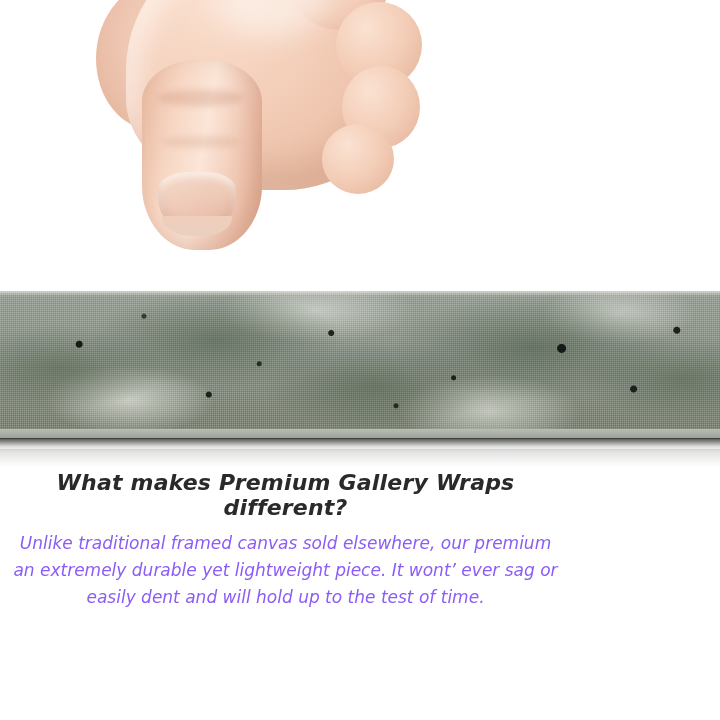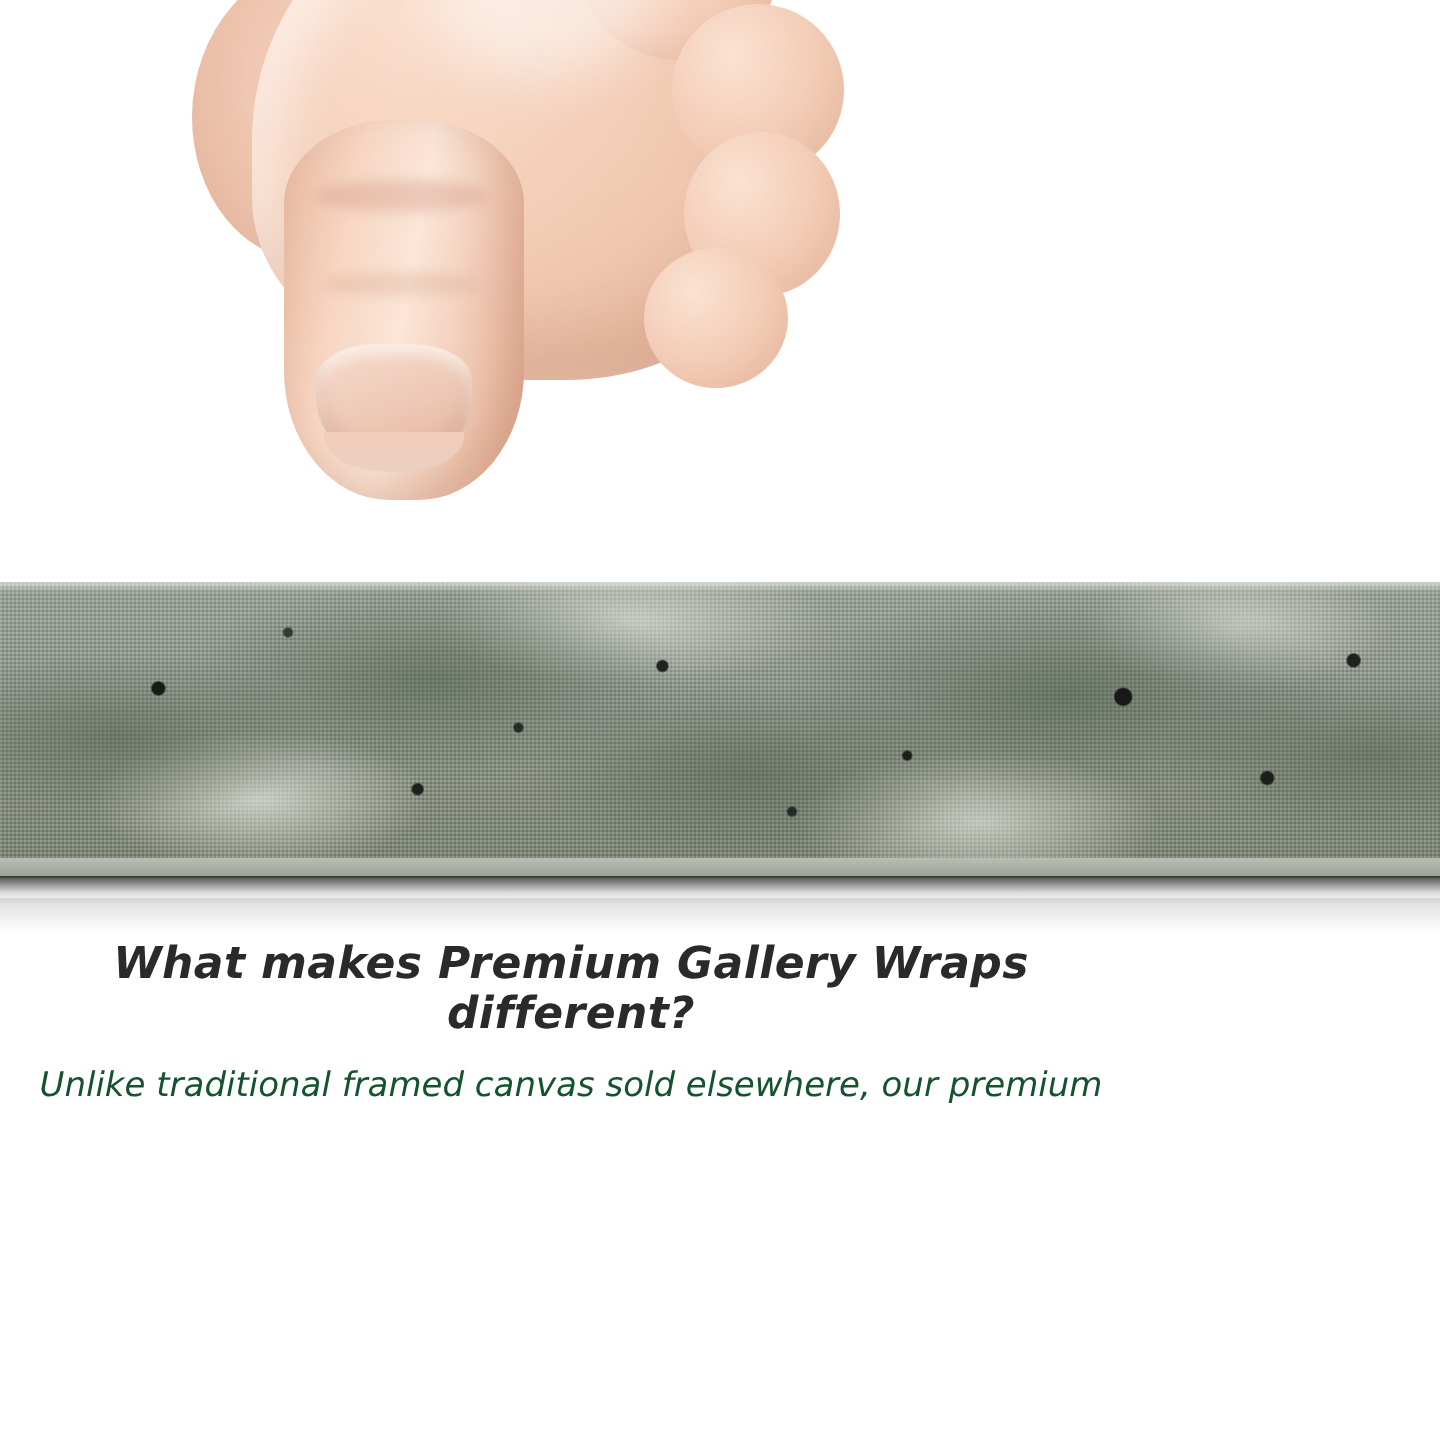--- a/index.html
+++ b/index.html
@@ -219,21 +219,21 @@
     font-style: italic;
     font-weight: 600;
     letter-spacing: 0.2px;
     margin: 0 0 10px 0;
     color: #2a2a2a;
   }
   .body-line {
     font-size: 17px;
     font-style: italic;
     line-height: 27px;
-    color: #14532d;
+    color: #8b5cf6;
     margin: 0;
   }
 </style>
 </head>
 <body>
 
 <div class="scene">
 
   <div class="top-area">
     <div class="hand">
@@ -257,15 +257,17 @@
       <div class="band-top-edge"></div>
     </div>
     <div class="band-bevel"></div>
     <div class="band-shadow"></div>
     <div class="band-under-fade"></div>
   </div>
 
   <div class="text-block">
     <p class="headline">What makes Premium Gallery Wraps different?</p>
     <p class="body-line">Unlike traditional framed canvas sold elsewhere, our premium</p>
+    <p class="body-line">an extremely durable yet lightweight piece. It wont’ ever sag or</p>
+    <p class="body-line">easily dent and will hold up to the test of time.</p>
   </div>
 
 </div>
 
 </body></html>

